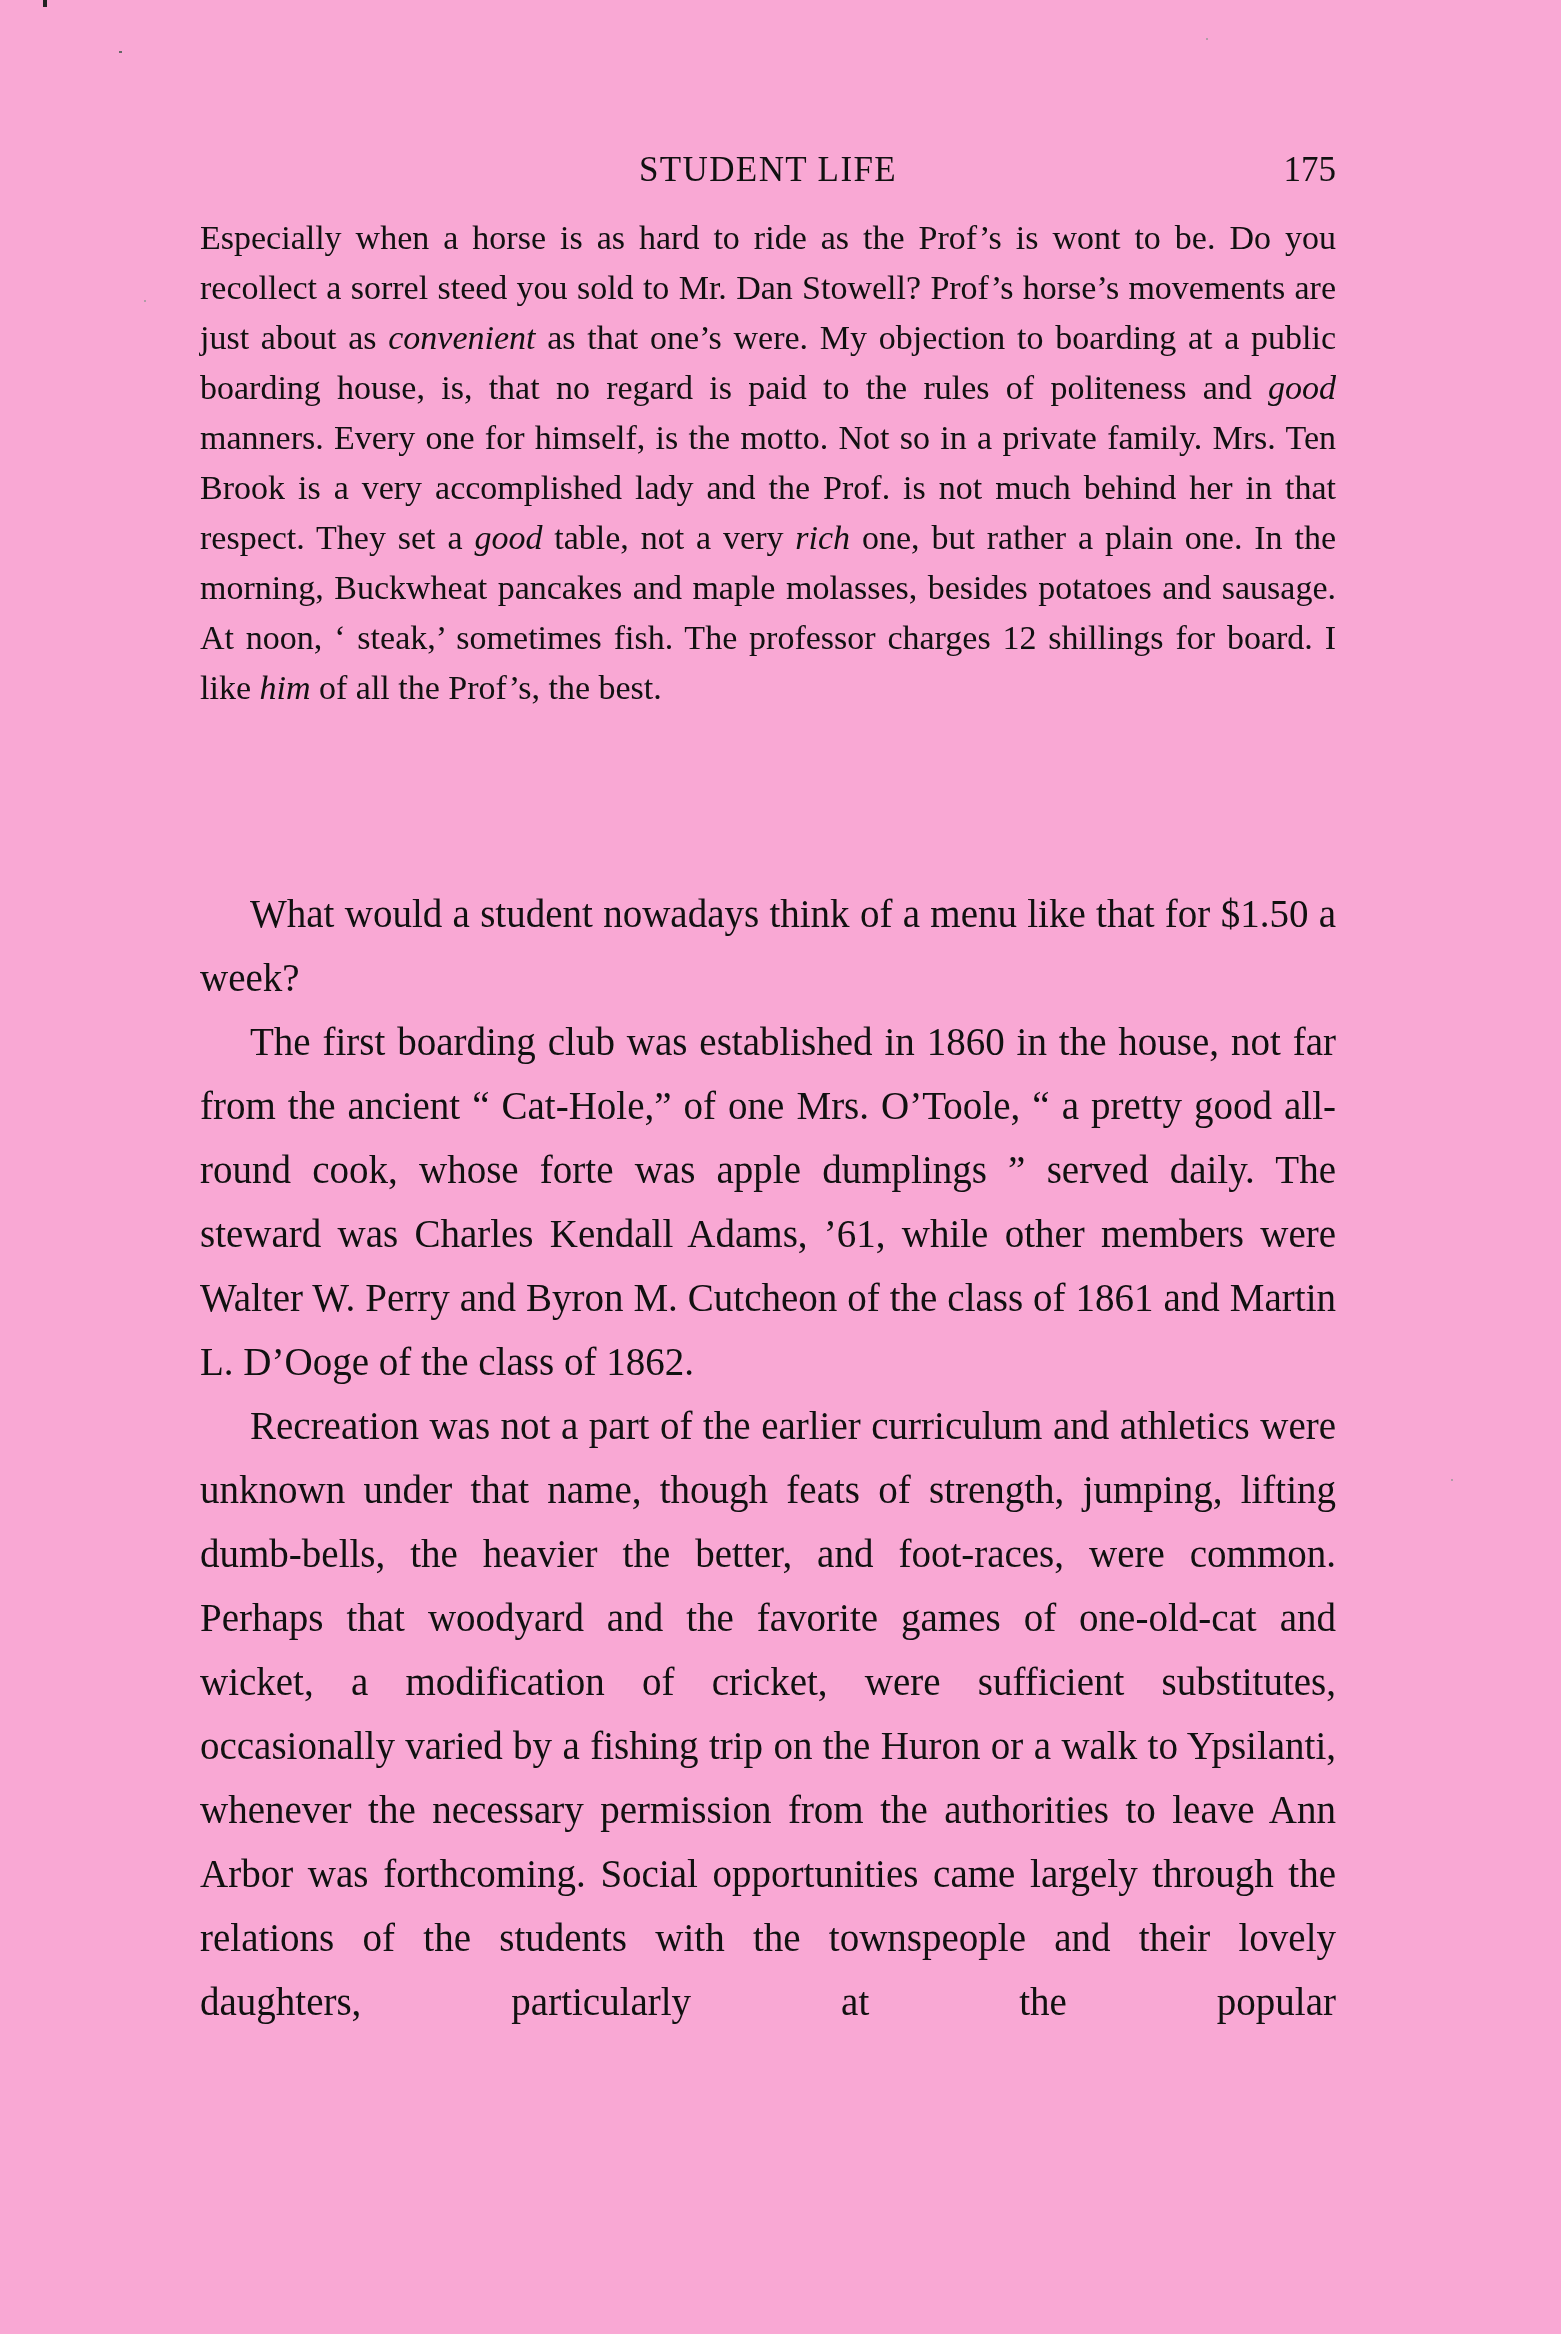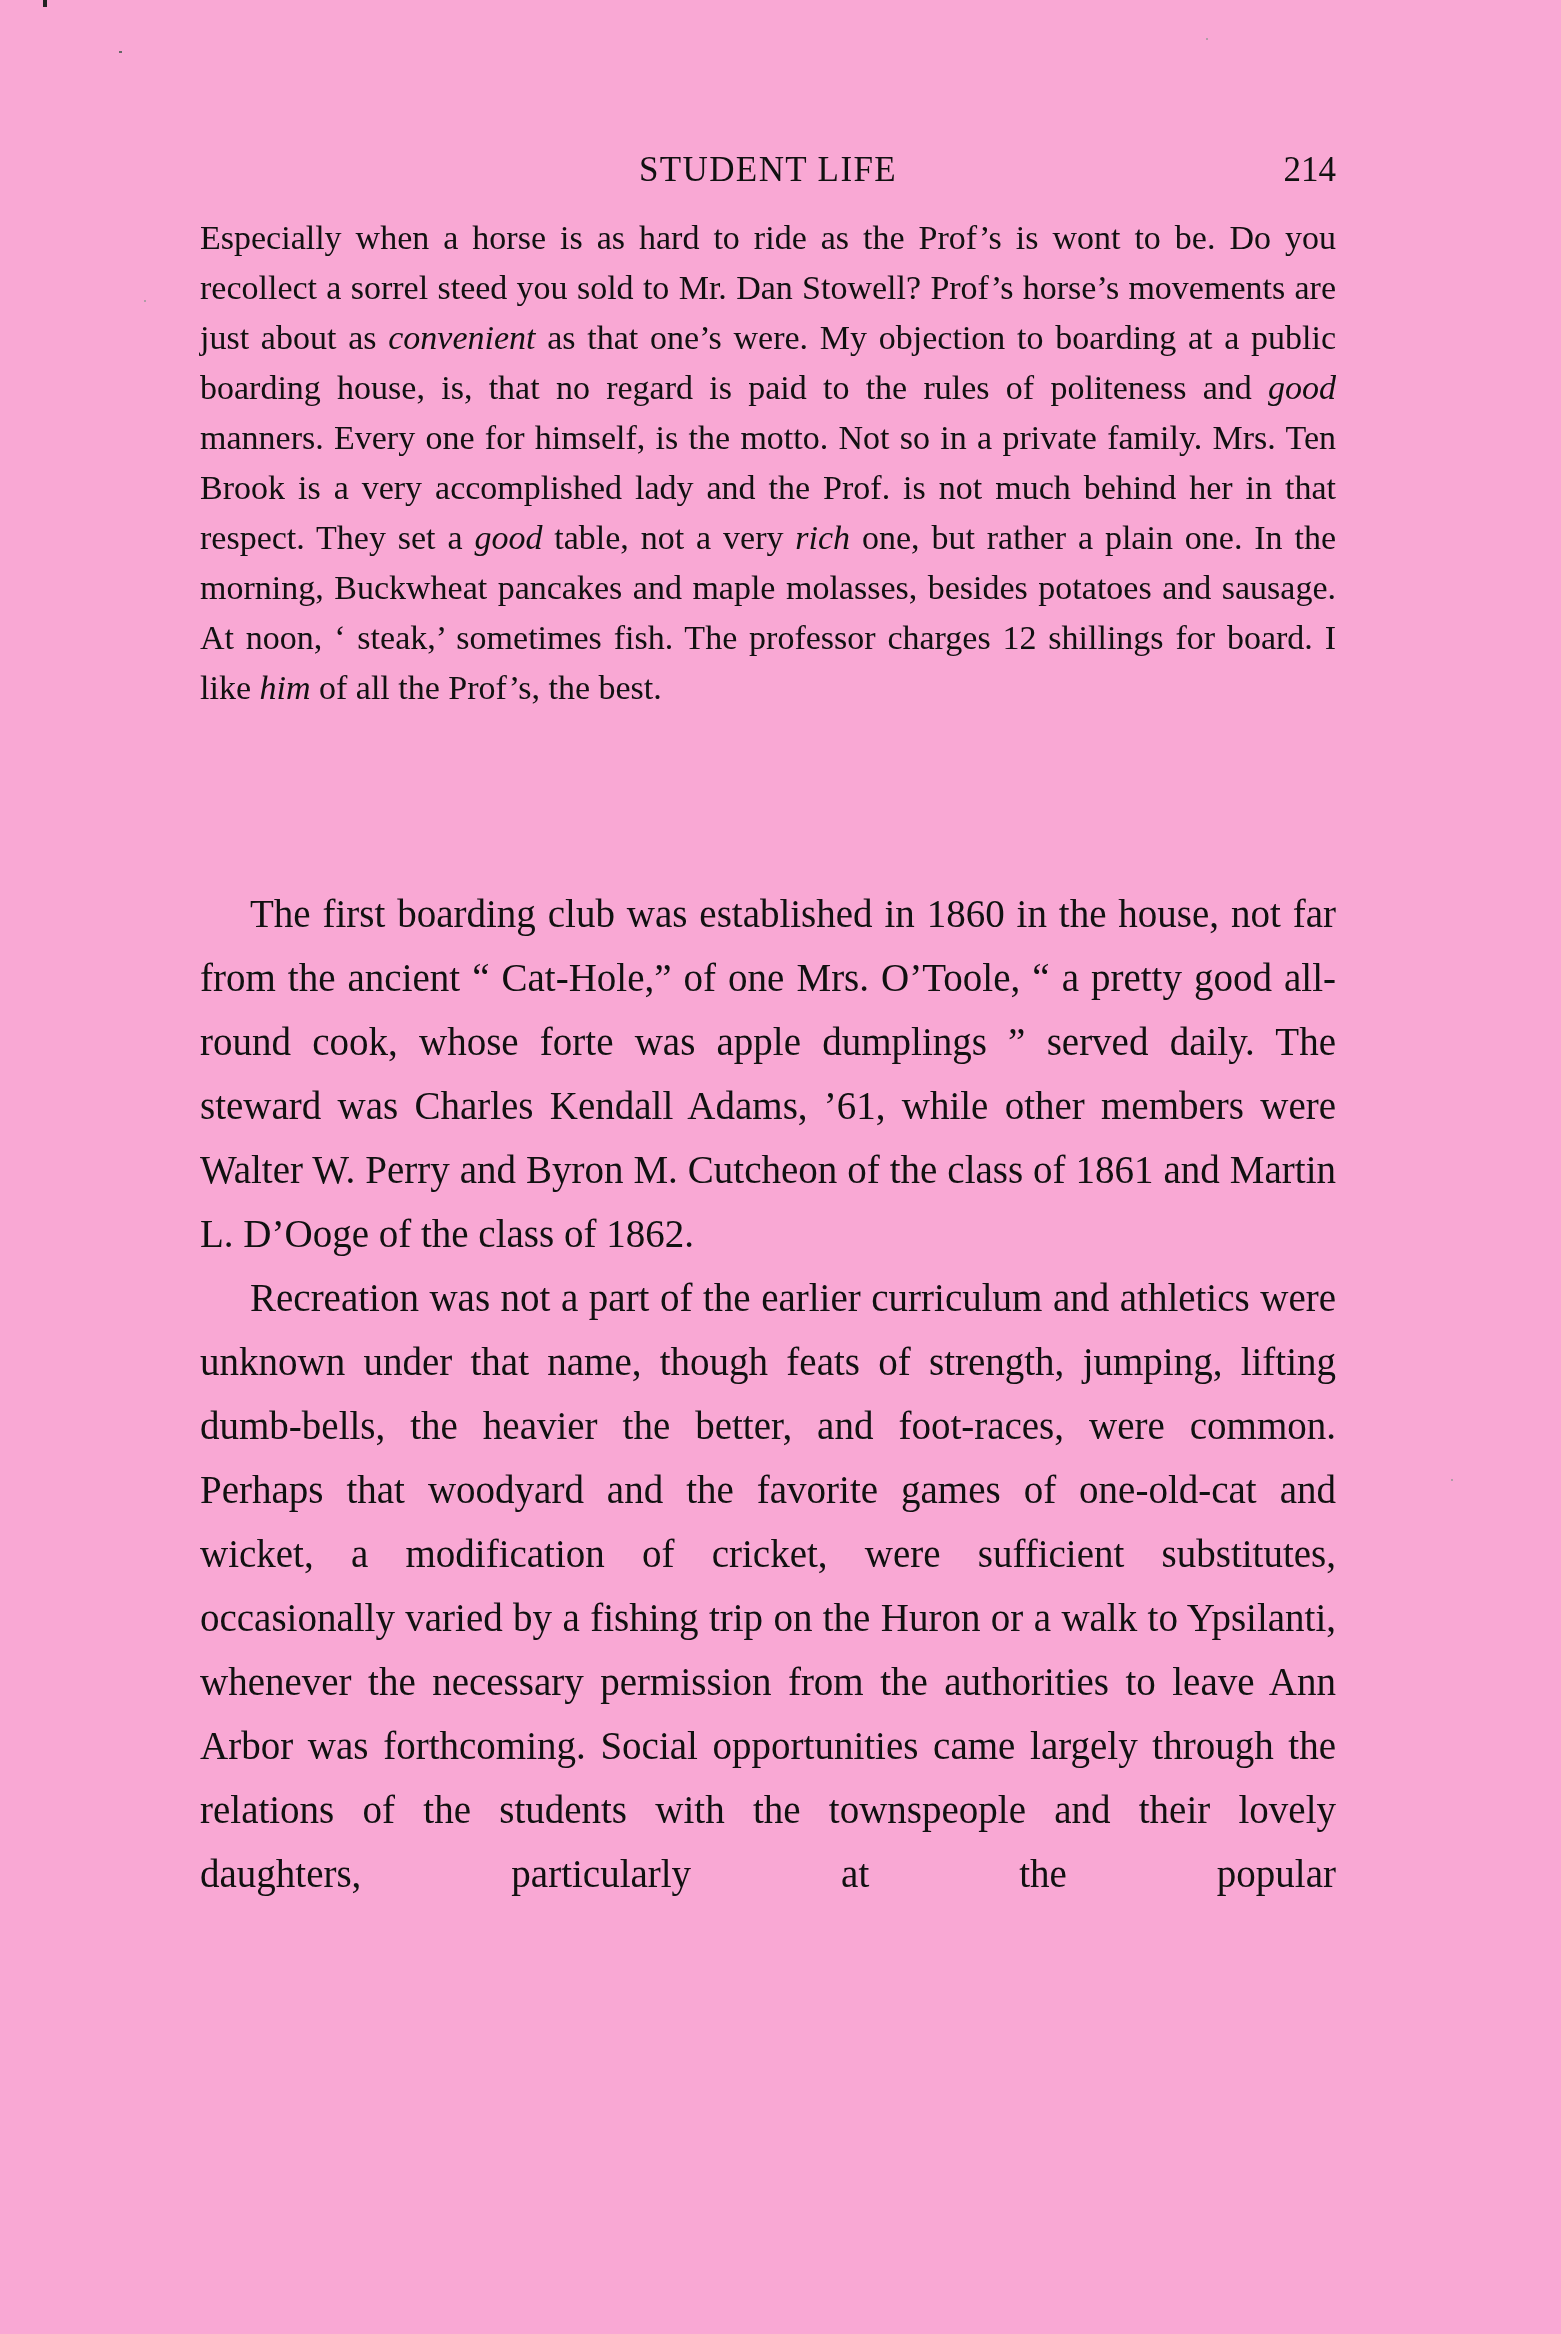--- a/index.html
+++ b/index.html
@@ -30,25 +30,26 @@
 
 <div class="page">
   <div class="mark mark-corner"></div>
   <div class="mark mark-dot"></div>
   <div class="speck" style="left:1206px;top:38px"></div>
   <div class="speck" style="left:1451px;top:1479px"></div>
   <div class="speck" style="left:144px;top:300px"></div>
 
   <div class="running-head">
     <div class="running-title">STUDENT LIFE</div>
-    <div class="page-number">214</div>
+    <div class="page-number">175</div>
   </div>
 
   <div class="quote-block">
     <p id="quote-p"><span>Especially when a horse is as hard to ride as the Prof’s is wont to be.  Do you recollect a sorrel steed you sold to Mr. Dan Stowell? Prof’s horse’s movements are just about as </span><em>convenient</em><span> as that one’s were.  My objection to boarding at a public boarding house, is, that no regard is paid to the rules of politeness and </span><em>good</em><span> manners.  Every one for himself, is the motto.  Not so in a private family.  Mrs. Ten Brook is a very accomplished lady and the Prof. is not much behind her in that respect.  They set a </span><em>good</em><span> table, not a very </span><em>rich</em><span> one, but rather a plain one.  In the morning, Buckwheat pancakes and maple molasses, besides potatoes and sausage.  At noon, ‘ steak,’ sometimes fish.  The professor charges 12 shillings for board.  I like </span><em>him</em><span> of all the Prof’s, the best.</span></p>
   </div>
 
   <div class="body-text">
+    <p>What would a student nowadays think of a menu like that for $1.50 a week?</p>
     <p>The first boarding club was established in 1860 in the house, not far from the ancient “ Cat-Hole,” of one Mrs. O’Toole, “ a pretty good all-round cook, whose forte was apple dumplings ” served daily.  The steward was Charles Kendall Adams, ’61, while other members were Walter W. Perry and Byron M. Cutcheon of the class of 1861 and Martin L. D’Ooge of the class of 1862.</p>
     <p class="last-open">Recreation was not a part of the earlier curriculum and athletics were unknown under that name, though feats of strength, jumping, lifting dumb-bells, the heavier the better, and foot-races, were common.  Perhaps that woodyard and the favorite games of one-old-cat and wicket, a modification of cricket, were sufficient substitutes, occasionally varied by a fishing trip on the Huron or a walk to Ypsilanti, whenever the necessary permission from the authorities to leave Ann Arbor was forthcoming.  Social opportunities came largely through the relations of the students with the townspeople and their lovely daughters, particularly at the popular</p>
   </div>
 </div>
 
 
 </body></html>

